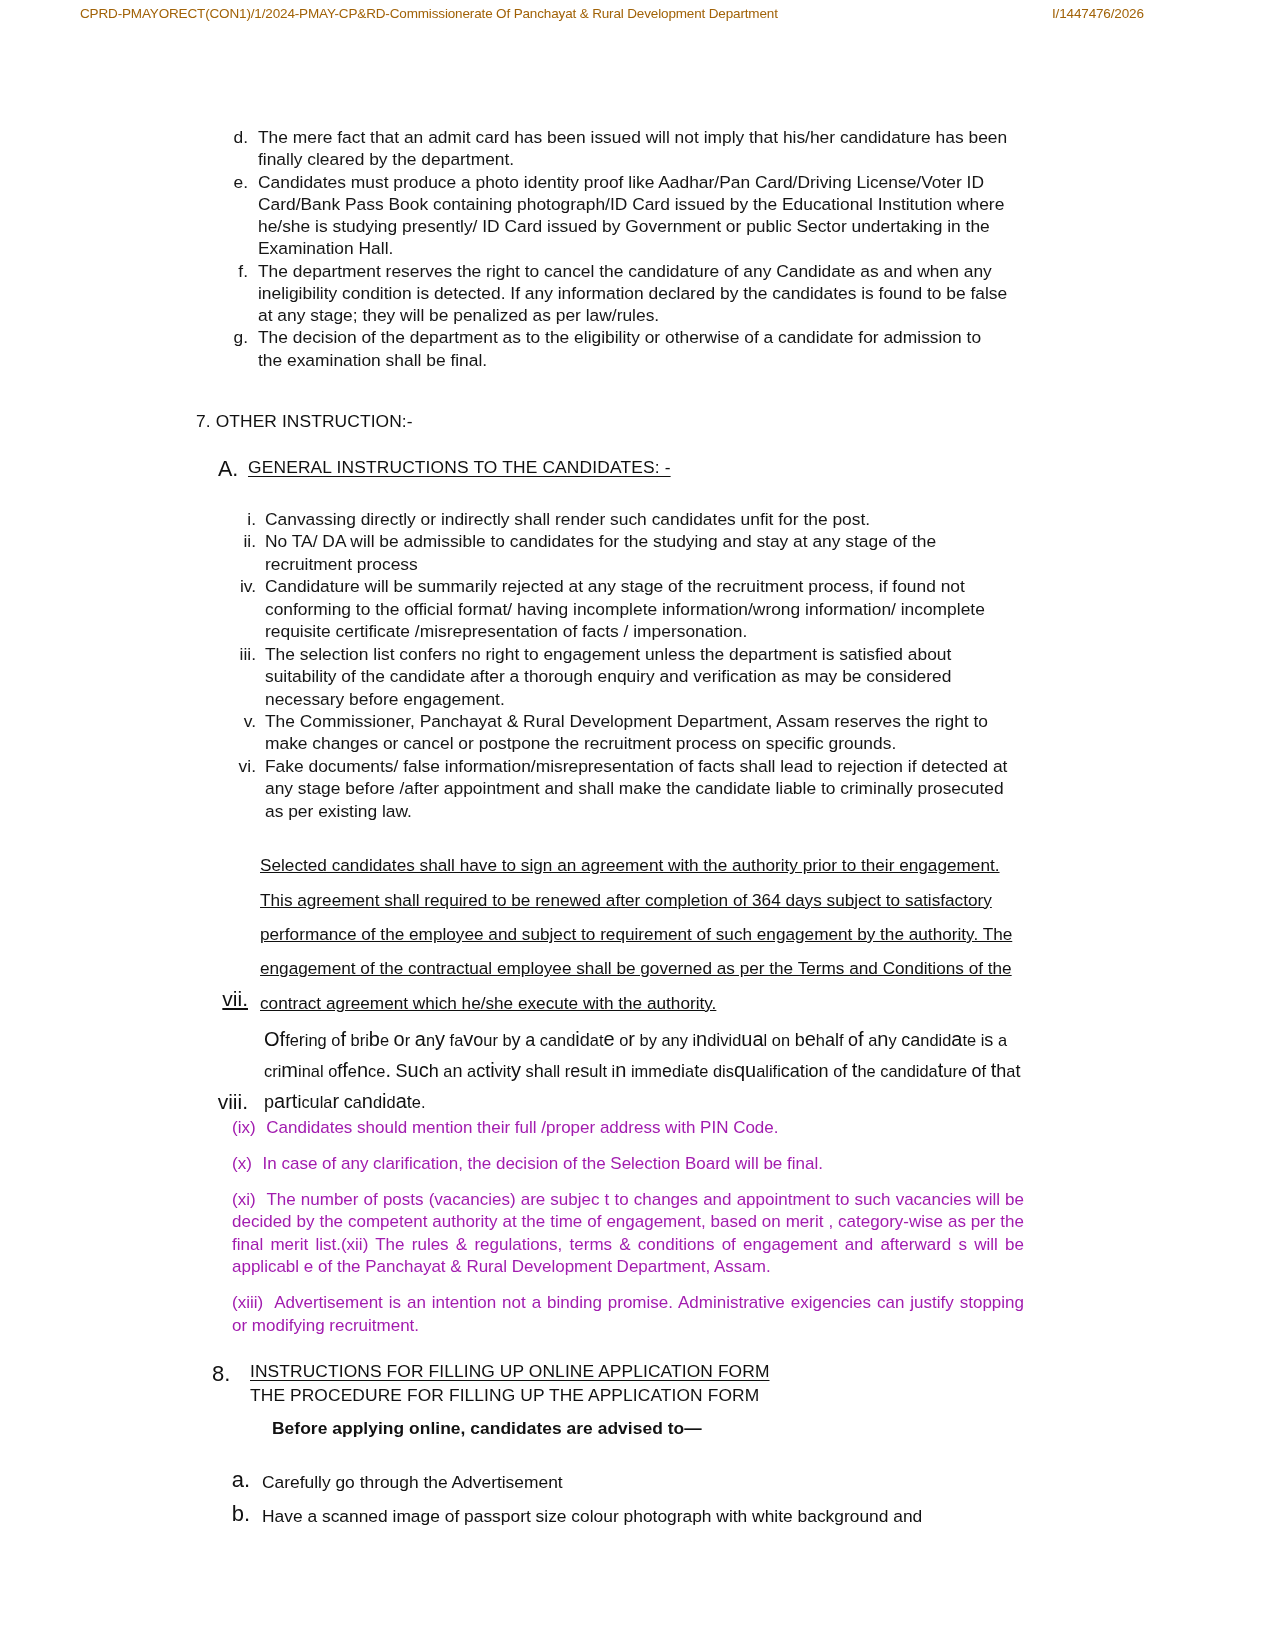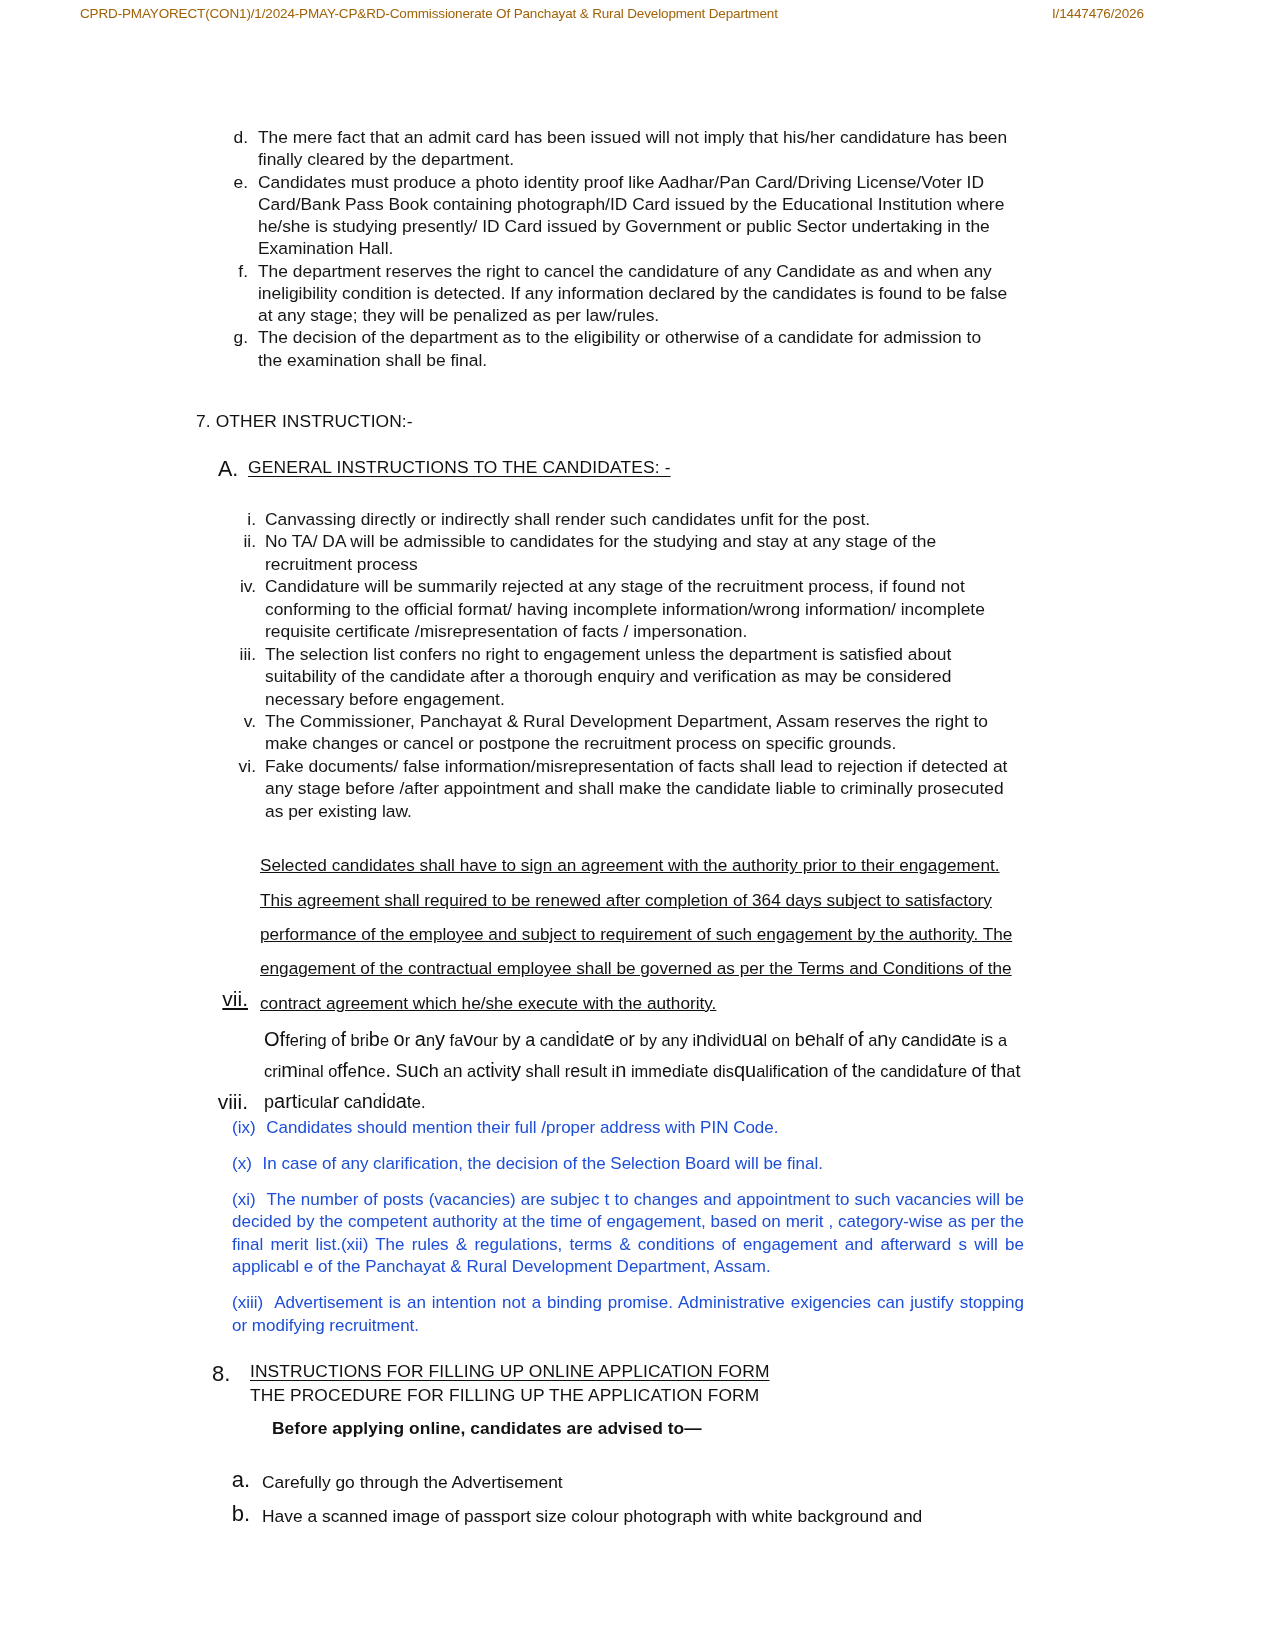--- a/index.html
+++ b/index.html
@@ -155,21 +155,21 @@
   .jit1 { font-size: 1.22em; }
   .jit2 { font-size: 1.10em; }
   .jit0 { font-size: 1.00em; }
 
   
   .para-list {
     margin-left: 232px;
     width: 792px;
     font-size: 17px;
     line-height: 1.33;
-    color: #1d4ed8;
+    color: #a21caf;
   }
   .para-list p {
     margin: 0 0 13px 0;
   }
   .para-just {
     text-align: justify;
     text-justify: inter-word;
   }
   .para-list .pmark { margin-right: 6px; }
 

